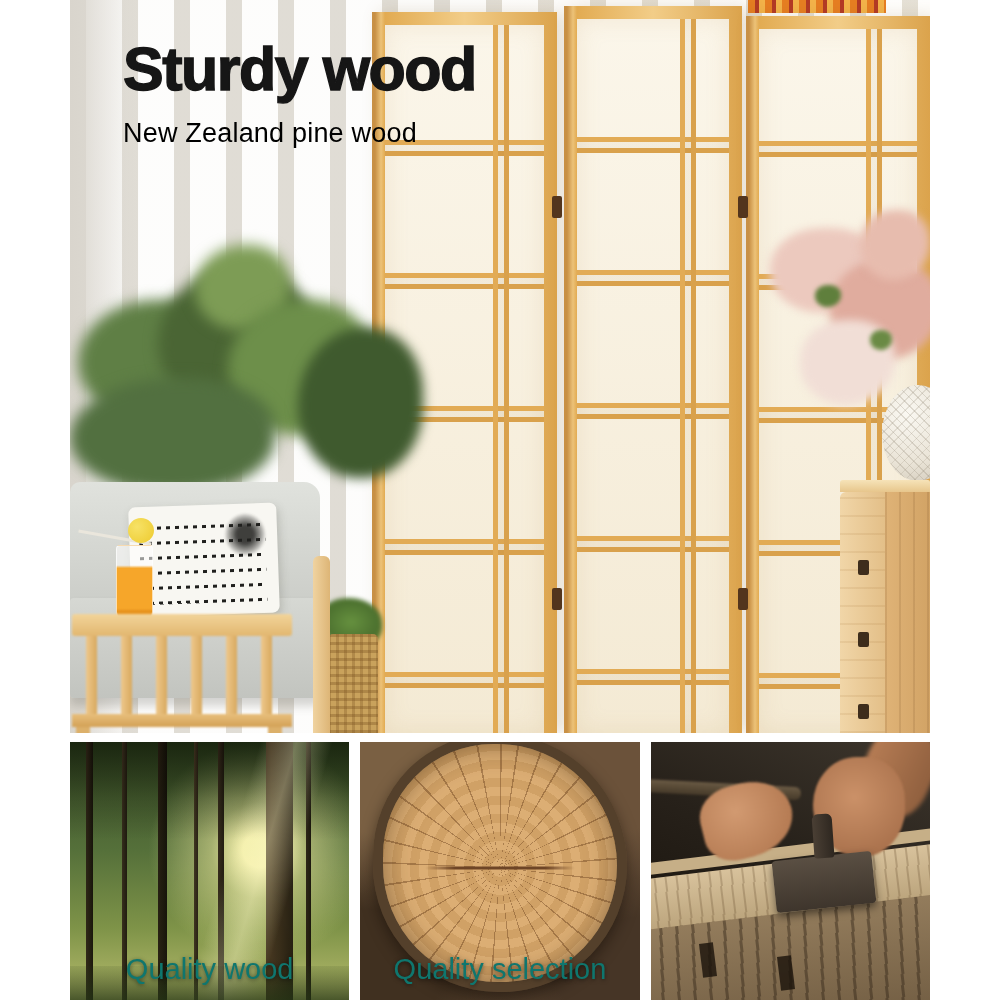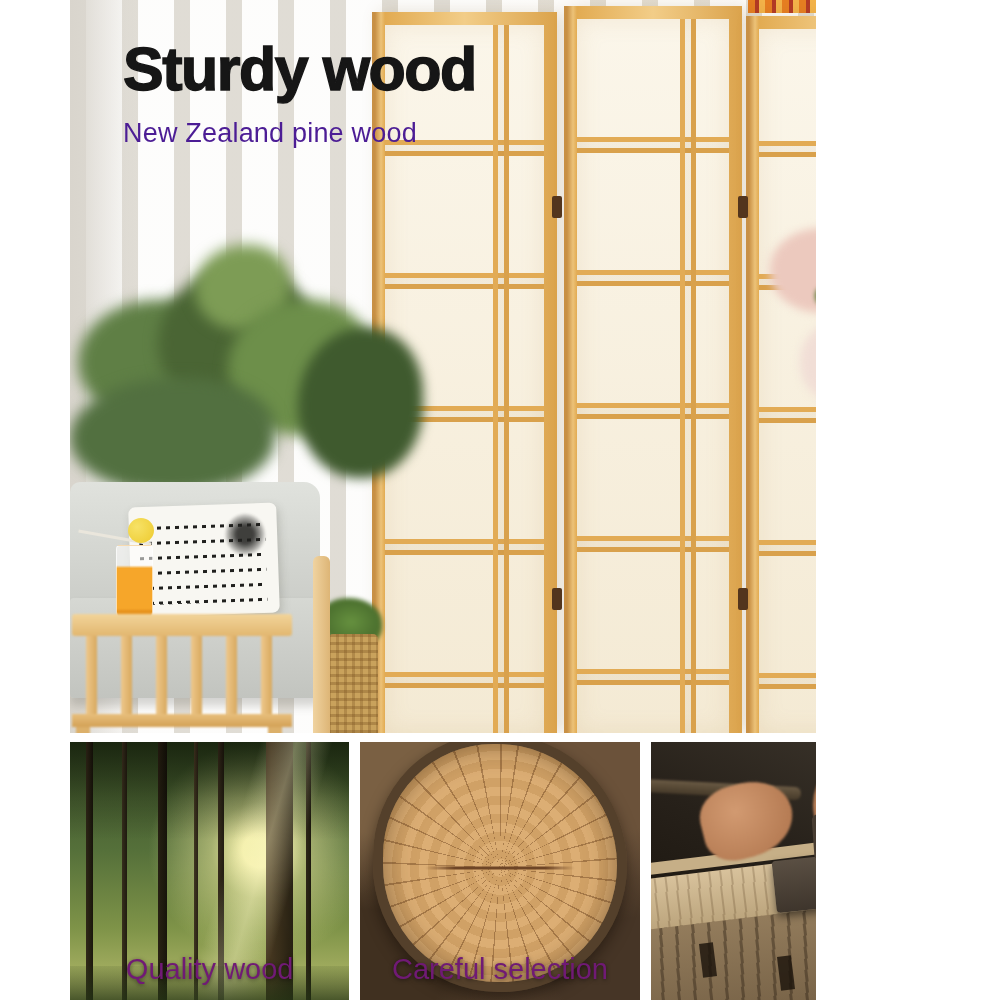--- a/index.html
+++ b/index.html
@@ -1,16 +1,16 @@
 <!DOCTYPE html>
 <html><head>
 <meta charset="utf-8">
 <style>
   html,body{margin:0;padding:0;background:#ffffff;}
-  .poster{position:relative;width:816px;height:1000px;background:#ffffff;overflow:hidden;
+  .poster{position:relative;width:1000px;height:1000px;background:#ffffff;overflow:hidden;
           font-family:"Liberation Sans","DejaVu Sans",sans-serif;}
 
   
   .hero{position:absolute;left:70px;top:0;width:860px;height:733px;overflow:hidden;background:#f4f1ea;}
   .curtain{position:absolute;inset:0;
     background:
       linear-gradient(90deg,#d9d5cd 0,rgba(217,213,205,0) 70px),
       repeating-linear-gradient(90deg,rgba(206,202,193,.5) 0 16px,rgba(255,255,255,.85) 16px 52px),
       linear-gradient(90deg,#f2efe9 0 45%,#fbf4e6 65%,#fdf8ec 100%);}
   .striped-object{position:absolute;left:678px;top:0;width:138px;height:13px;
@@ -74,26 +74,26 @@
   .table-leg{position:absolute;top:113px;width:14px;height:20px;background:#dcb06a;}
   .grass{position:absolute;left:250px;top:598px;width:62px;height:48px;z-index:7;filter:blur(2px);
     background:radial-gradient(closest-side,#66913f,#4e7330 80%);border-radius:45% 55% 40% 60%;}
   .basket{position:absolute;left:258px;top:634px;width:50px;height:99px;z-index:7;border-radius:5px 5px 0 0;
     background:repeating-linear-gradient(0deg,rgba(122,82,32,.35) 0 3px,transparent 3px 8px),
                repeating-linear-gradient(90deg,rgba(122,82,32,.3) 0 3px,transparent 3px 8px),#c9a25c;}
 
   
   .headline{position:absolute;left:53px;top:36px;z-index:20;color:#161616;}
   .headline .line{font-size:61px;line-height:66px;font-weight:bold;letter-spacing:-1.5px;-webkit-text-stroke:1.4px #161616;}
-  .subtitle{margin-top:16px;font-size:27px;letter-spacing:.2px;color:#4c1d95;}
+  .subtitle{margin-top:16px;font-size:27px;letter-spacing:.2px;color:#000000;}
 
   
   .features{position:absolute;left:70px;top:742px;width:860px;height:258px;display:flex;gap:11px;}
   .tile{flex:1;position:relative;overflow:hidden;}
-  .caption{position:absolute;left:0;right:0;bottom:14px;text-align:center;color:#701a75;font-size:29px;
+  .caption{position:absolute;left:0;right:0;bottom:14px;text-align:center;color:#0f766e;font-size:29px;
            text-shadow:0 1px 4px rgba(0,0,0,.5);z-index:9;}
 
   
   .forest-bg{position:absolute;inset:0;
     background:
       radial-gradient(circle at 68% 42%,rgba(252,246,178,.95) 0 7%,rgba(246,240,165,.5) 20%,transparent 46%),
       linear-gradient(180deg,#3c4f28 0%,#55703a 42%,#7e9348 72%,#b9bd6e 100%);}
   .forest-canopy{position:absolute;inset:0;background:linear-gradient(180deg,rgba(18,28,10,.8),rgba(18,28,10,.25) 22%,transparent 38%);}
   .trunks{position:absolute;inset:0;background-repeat:no-repeat;
     background-image:
@@ -257,21 +257,21 @@
       <div class="trunks"></div>
       <div class="sun-ray"></div>
       <div class="forest-ground"></div>
       <div class="caption">Quality wood</div>
     </div>
 
     <div class="tile">
       <div class="logs-bg"></div>
       <div class="log-face"></div>
       <div class="log-crack"></div>
-      <div class="caption">Careful selection</div>
+      <div class="caption">Quality selection</div>
     </div>
 
     <div class="tile">
       <div class="craft-bg"></div>
       <div class="craft-pole"></div>
       <div class="plank-edge"></div>
       <div class="plank"></div>
       <div class="bench"></div>
       <div class="bench-slot" style="left:18%;top:78%"></div>
       <div class="bench-slot" style="left:46%;top:83%"></div>

